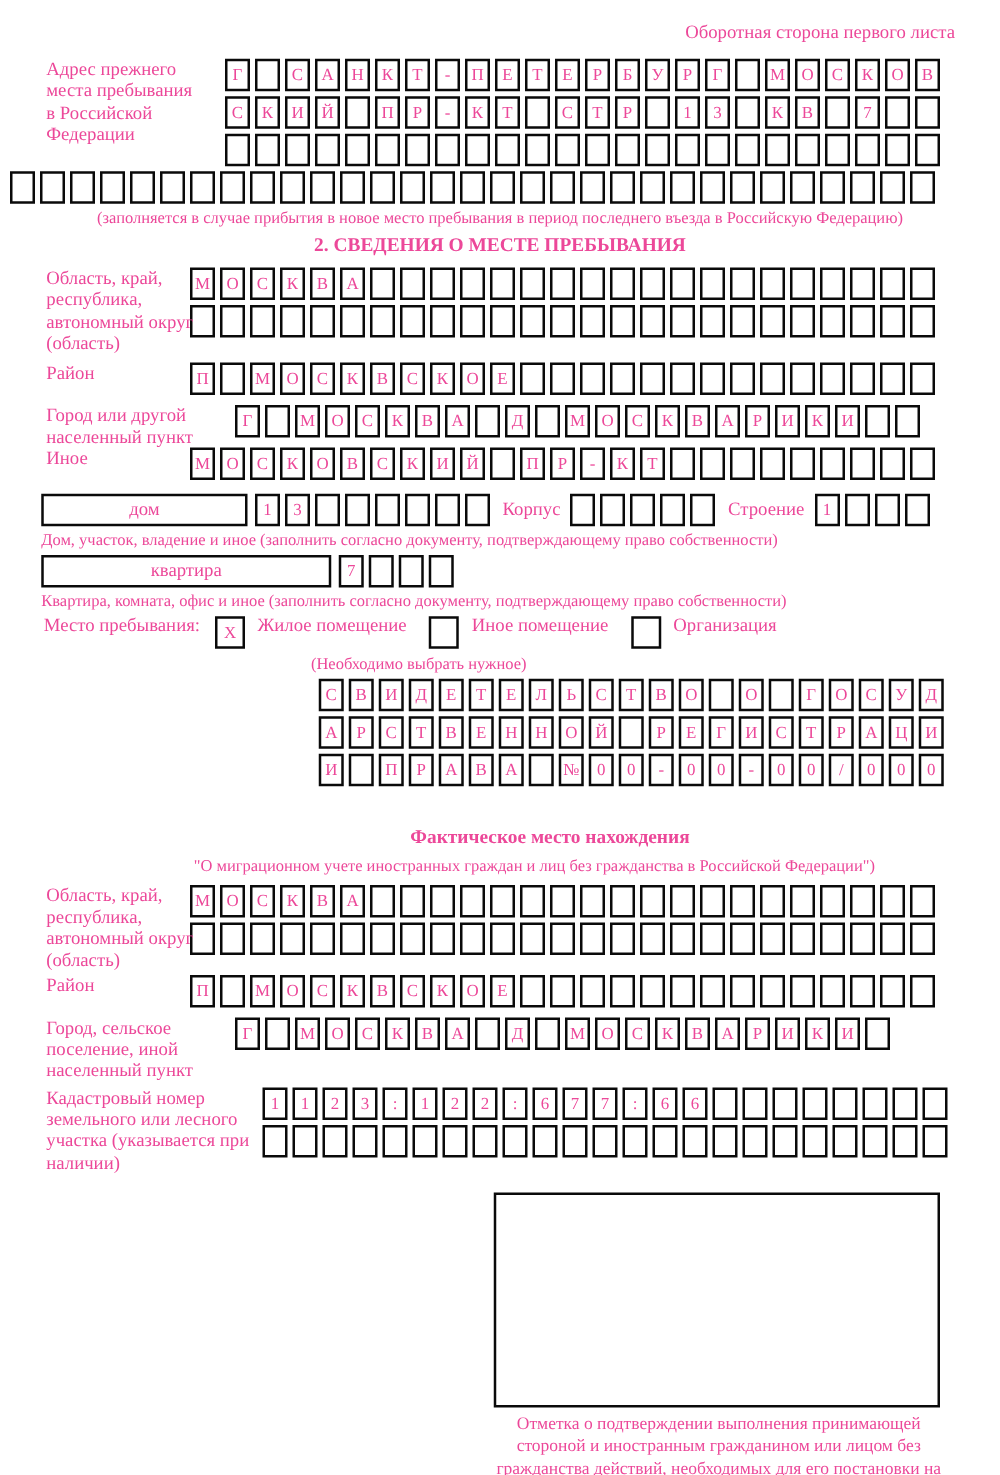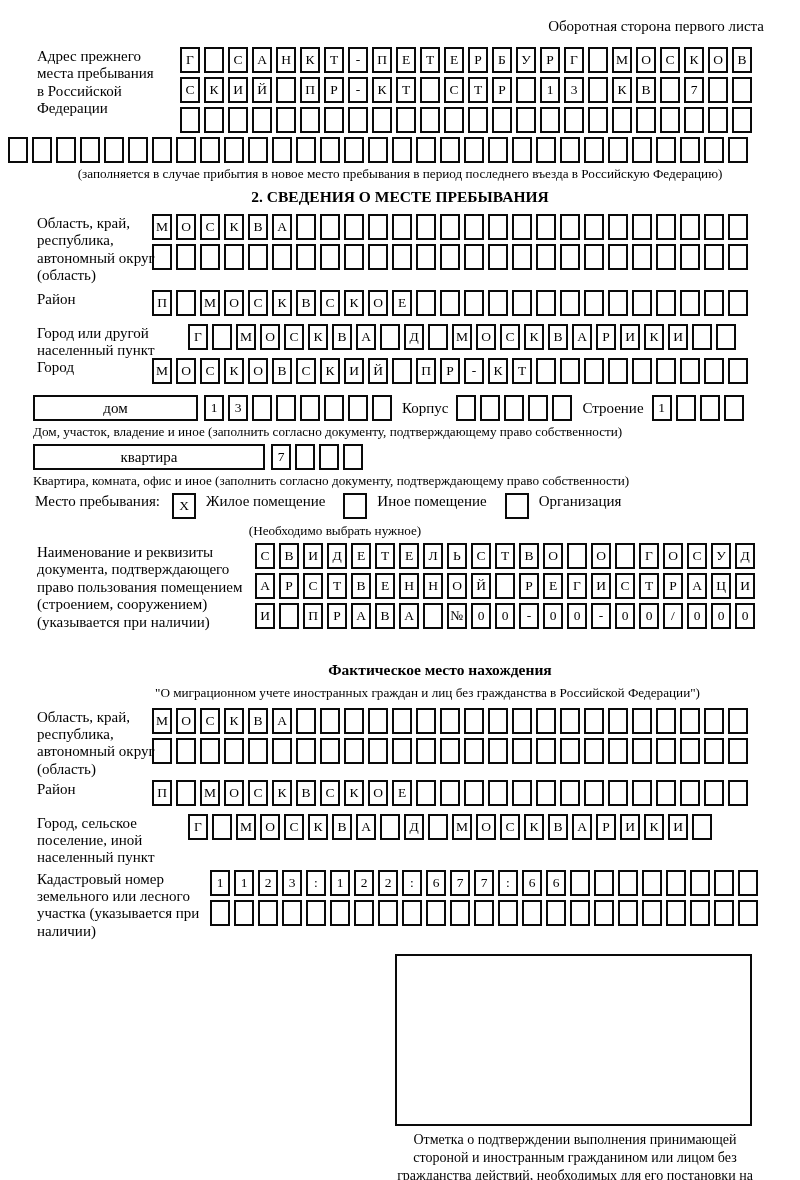--- a/index.html
+++ b/index.html
@@ -1,16 +1,16 @@
 <!DOCTYPE html>
 <html lang="ru"><head>
 <meta charset="utf-8">
 <style>
   html,body{margin:0;padding:0;background:#fff}
-  .page{width:800px;height:1180px;background:#fff;color:#000000;box-sizing:border-box;
+  .page{width:800px;height:1180px;background:#fff;color:#ec4899;box-sizing:border-box;
         padding-top:18px;overflow:hidden;position:relative;
         font-family:"Liberation Serif","DejaVu Serif",serif}
   .right-note{font-size:15px;text-align:right;padding-right:36px;margin-bottom:12px}
   .cells{display:flex;gap:4px}
   .cell{flex:0 0 20px;width:20px;height:26px;border:2px solid #0a0a0a;box-sizing:border-box;
         display:flex;align-items:center;justify-content:center;font-size:13.5px;background:#fff;
         font-family:"Liberation Serif","DejaVu Serif",serif}
   .rows{display:flex;flex-direction:column;gap:4px}
   .group{position:relative}
   .glabel{position:absolute;left:37px;top:1px;font-size:15px;line-height:1.16;width:125px}
@@ -286,21 +286,21 @@
         <span class="cell">Р</span>
         <span class="cell">И</span>
         <span class="cell">К</span>
         <span class="cell">И</span>
         <span class="cell"></span>
         <span class="cell"></span>
       </div>
   </div>
 
   <div class="group g-row">
-    <div class="glabel">Город</div>
+    <div class="glabel">Иное</div>
     <div class="cells ml152">
         <span class="cell">М</span>
         <span class="cell">О</span>
         <span class="cell">С</span>
         <span class="cell">К</span>
         <span class="cell">О</span>
         <span class="cell">В</span>
         <span class="cell">С</span>
         <span class="cell">К</span>
         <span class="cell">И</span>
@@ -369,21 +369,20 @@
     <span class="cell cb">X</span>
     <span>Жилое помещение</span>
     <span class="cell cb opt2"></span>
     <span>Иное помещение</span>
     <span class="cell cb opt2"></span>
     <span>Организация</span>
   </div>
   <div class="choose-note">(Необходимо выбрать нужное)</div>
 
   <div class="group g-doc">
-    <div class="glabel wide">Наименование и реквизиты документа, подтверждающего право пользования помещением (строением, сооружением) (указывается при наличии)</div>
     <div class="rows ml255">
       <div class="cells">
           <span class="cell">С</span>
           <span class="cell">В</span>
           <span class="cell">И</span>
           <span class="cell">Д</span>
           <span class="cell">Е</span>
           <span class="cell">Т</span>
           <span class="cell">Е</span>
           <span class="cell">Л</span>

